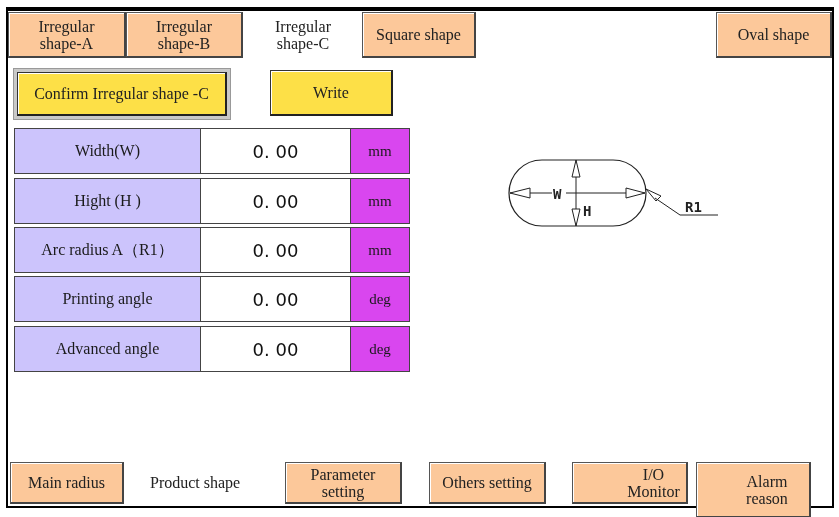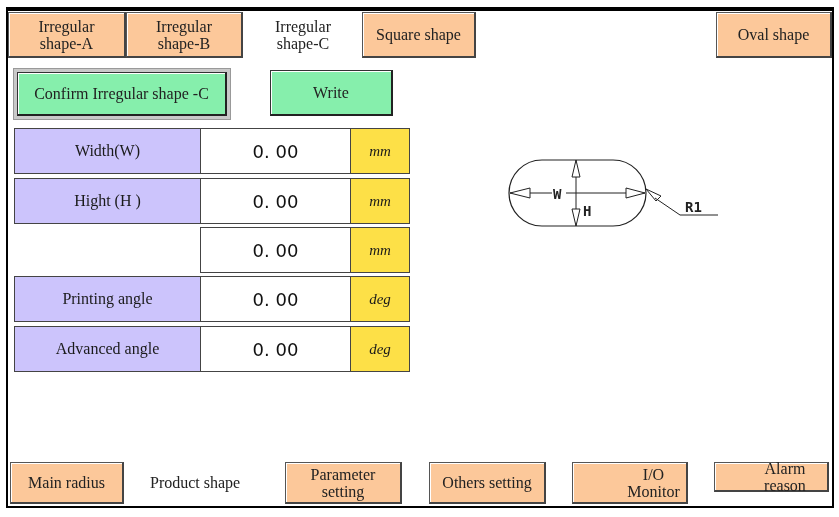--- a/index.html
+++ b/index.html
@@ -1,26 +1,26 @@
 <!DOCTYPE html>
 <html><head>
 <meta charset="utf-8">
 <style>
   html,body{margin:0;padding:0;background:#fff;}
   body{width:839px;height:517px;position:relative;overflow:hidden;font-family:"Liberation Serif","DejaVu Serif",serif;color:#1a1a1a;}
   .frame{position:absolute;left:6px;top:7px;width:828px;height:501px;border-top:4px solid #000;border-left:2px solid #000;border-right:2px solid #000;border-bottom:2px solid #000;box-sizing:border-box;}
   .btn{position:absolute;box-sizing:border-box;background:#fcc89a;border:1px solid #555;border-right:2px solid #444;border-bottom:2px solid #444;box-shadow:inset 1px 1px 0 #fff;display:flex;align-items:center;justify-content:center;text-align:center;font-size:16px;line-height:17px;color:#222;cursor:pointer;}
   .tab-active{position:absolute;box-sizing:border-box;background:#fff;display:flex;align-items:center;justify-content:center;text-align:center;font-size:16px;line-height:17px;color:#222;}
-  .blue{background:#86efac;border:1px solid #333;border-right:2px solid #222;border-bottom:2px solid #222;}
+  .blue{background:#fde047;border:1px solid #333;border-right:2px solid #222;border-bottom:2px solid #222;}
   .confirm-wrap{position:absolute;left:13px;top:68px;width:218px;height:52px;background:#c9c9c9;box-sizing:border-box;border:1px solid #999;}
   .row{position:absolute;left:14px;width:348px;height:46px;box-sizing:border-box;}
   .cell{position:absolute;top:0;height:46px;box-sizing:border-box;border:1px solid #444;display:flex;align-items:center;justify-content:center;font-size:16px;}
   .c-label{left:0;width:187px;background:#ccc4fc;}
   .c-value{left:186px;width:151px;background:#fff;font-family:"DejaVu Sans","Liberation Sans",sans-serif;font-size:18px;color:#111;}
-  .c-unit{left:336px;width:60px;background:#fde047;font-size:15px;font-style:italic;}
+  .c-unit{left:336px;width:60px;background:#d946ef;font-size:15px;}
   .label-static{position:absolute;font-size:16px;color:#222;}
 </style>
 </head>
 <body>
 
 <div class="frame"></div>
 
 <div class="btn" style="left:8px;top:12px;width:118px;height:46px;">
   <div><span>Irregular</span><br><span>shape-A</span></div>
 </div>
@@ -49,20 +49,21 @@
   <div class="cell c-label">Width(W)</div>
   <div class="cell c-value">0. 00</div>
   <div class="cell c-unit">mm</div>
 </div>
 <div class="row" style="top:178px;">
   <div class="cell c-label">Hight (H )</div>
   <div class="cell c-value">0. 00</div>
   <div class="cell c-unit">mm</div>
 </div>
 <div class="row" style="top:227px;">
+  <div class="cell c-label">Arc radius A（R1）</div>
   <div class="cell c-value">0. 00</div>
   <div class="cell c-unit">mm</div>
 </div>
 <div class="row" style="top:276px;">
   <div class="cell c-label">Printing angle</div>
   <div class="cell c-value">0. 00</div>
   <div class="cell c-unit">deg</div>
 </div>
 <div class="row" style="top:326px;border-radius:15px;">
   <div class="cell c-label">Advanced angle</div>
@@ -93,15 +94,15 @@
 <div class="label-static" style="left:150px;top:474px;font-family:Liberation Serif, serif;">Product shape</div>
 <div class="btn" style="left:285px;top:462px;width:117px;height:42px;">
   <div><span>Parameter</span><br><span>setting</span></div>
 </div>
 <div class="btn" style="left:429px;top:462px;width:117px;height:42px;">
   <span>Others setting</span>
 </div>
 <div class="btn" style="left:572px;top:462px;width:116px;height:42px;padding-left:48px;">
   <span>I/O Monitor</span>
 </div>
-<div class="btn" style="left:714px;top:462px;width:115px;height:30px;padding-left:28px;">
+<div class="btn" style="left:696px;top:462px;width:115px;height:56px;padding-left:28px;">
   <span>Alarm reason</span>
 </div>
 
 </body></html>

